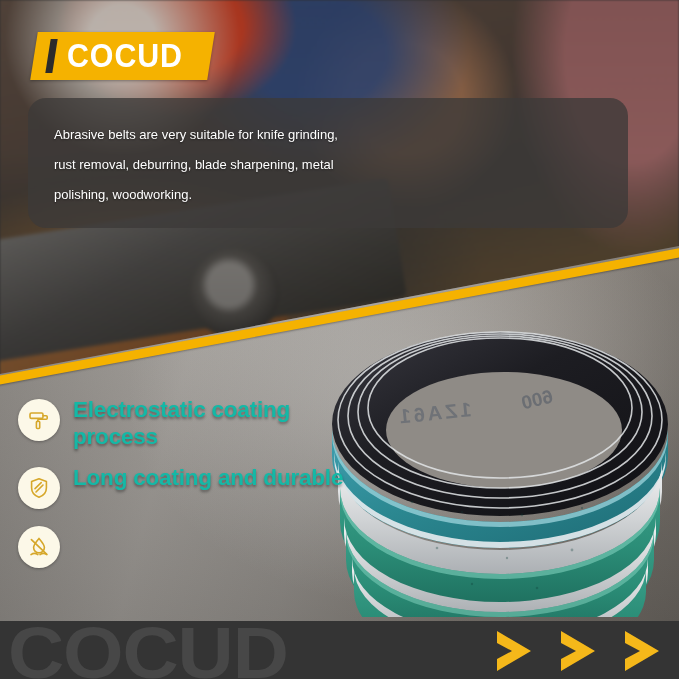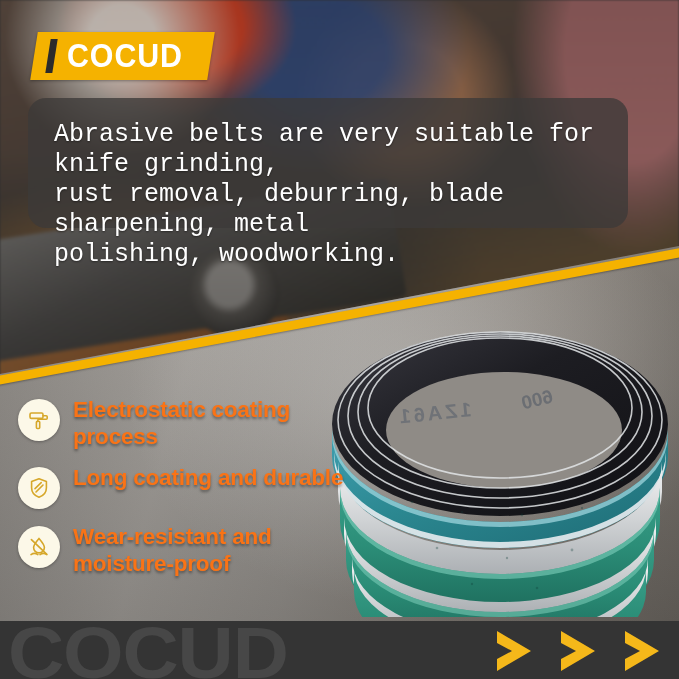--- a/index.html
+++ b/index.html
@@ -78,22 +78,22 @@
 
   
   .desc-card {
     position:absolute; left:28px; top:98px; width:600px; height:130px;
     background:rgba(60,58,56,.78);
     border-radius:18px;
     z-index:7;
     padding:22px 26px 0 26px;
   }
   .desc-text {
-    color:#ffffff; font-size:25px; line-height:30px;
-    font-family:Liberation Mono, monospace;
+    color:#ffffff; font-size:13px; line-height:30px;
+    font-family:Liberation Sans, sans-serif;
     text-shadow:0 1px 2px rgba(0,0,0,.45);
     white-space:pre-line;
   }
 
   
   .divider {
     position:absolute; left:-40px; top:310px; width:780px; height:9px;
     background:#F5B200; z-index:9;
     transform:rotate(-10.6deg);
     box-shadow:0 1px 2px rgba(0,0,0,.3);
@@ -122,21 +122,21 @@
   }
   .feature-badge {
     flex:0 0 auto; width:42px; height:42px; border-radius:50%;
     background:#FCF8E8;
     display:flex; align-items:center; justify-content:center;
     box-shadow:0 1px 3px rgba(0,0,0,.30);
     margin-top:3px;
   }
   .feature-badge svg { display:block; }
   .feature-label {
-    color:#f97316; font-weight:bold; font-size:22.5px; line-height:27px;
+    color:#14b8a6; font-weight:bold; font-size:22.5px; line-height:27px;
     text-shadow:0 2px 3px rgba(0,0,0,.40);
     font-family:"Liberation Sans", sans-serif;
     letter-spacing:-.2px;
   }
 
   
   .product { position:absolute; left:322px; top:312px; width:357px; height:305px; z-index:10; }
 
   
   .bottom-bar {
@@ -286,21 +286,20 @@
 
     <div class="feature">
       <span class="feature-badge">
         <svg width="24" height="24" viewBox="0 0 24 24" fill="none" stroke="#D6A72A" stroke-width="1.6" stroke-linecap="round" stroke-linejoin="round">
           <path d="M12 3.4c-2.8 3.4-5.4 6.2-5.4 9.1a5.4 5.4 0 0 0 10.8 0c0-2.9-2.6-5.7-5.4-9.1z"></path>
           <path d="M4.4 4.6 19.6 19.2"></path>
           <path d="M4 19.6c2.3-1.6 4.6-1.6 6.9 0"></path>
           <path d="M13 19.6c2.3-1.6 4.6-1.6 6.9 0"></path>
         </svg>
       </span>
-      <span class="feature-label">Wear-resistant and moisture-proof</span>
     </div>
   </div>
 
   <div class="bottom-bar">
     <div class="watermark">COCUD</div>
     <div class="chevrons">
       <svg class="chev" width="46" height="44" viewBox="0 0 46 44">
         <path d="M6 2 L40 22 L6 42 L6 30 L21 22 L6 14 Z" fill="#F5B81A"></path>
       </svg>
       <svg class="chev" width="46" height="44" viewBox="0 0 46 44">

